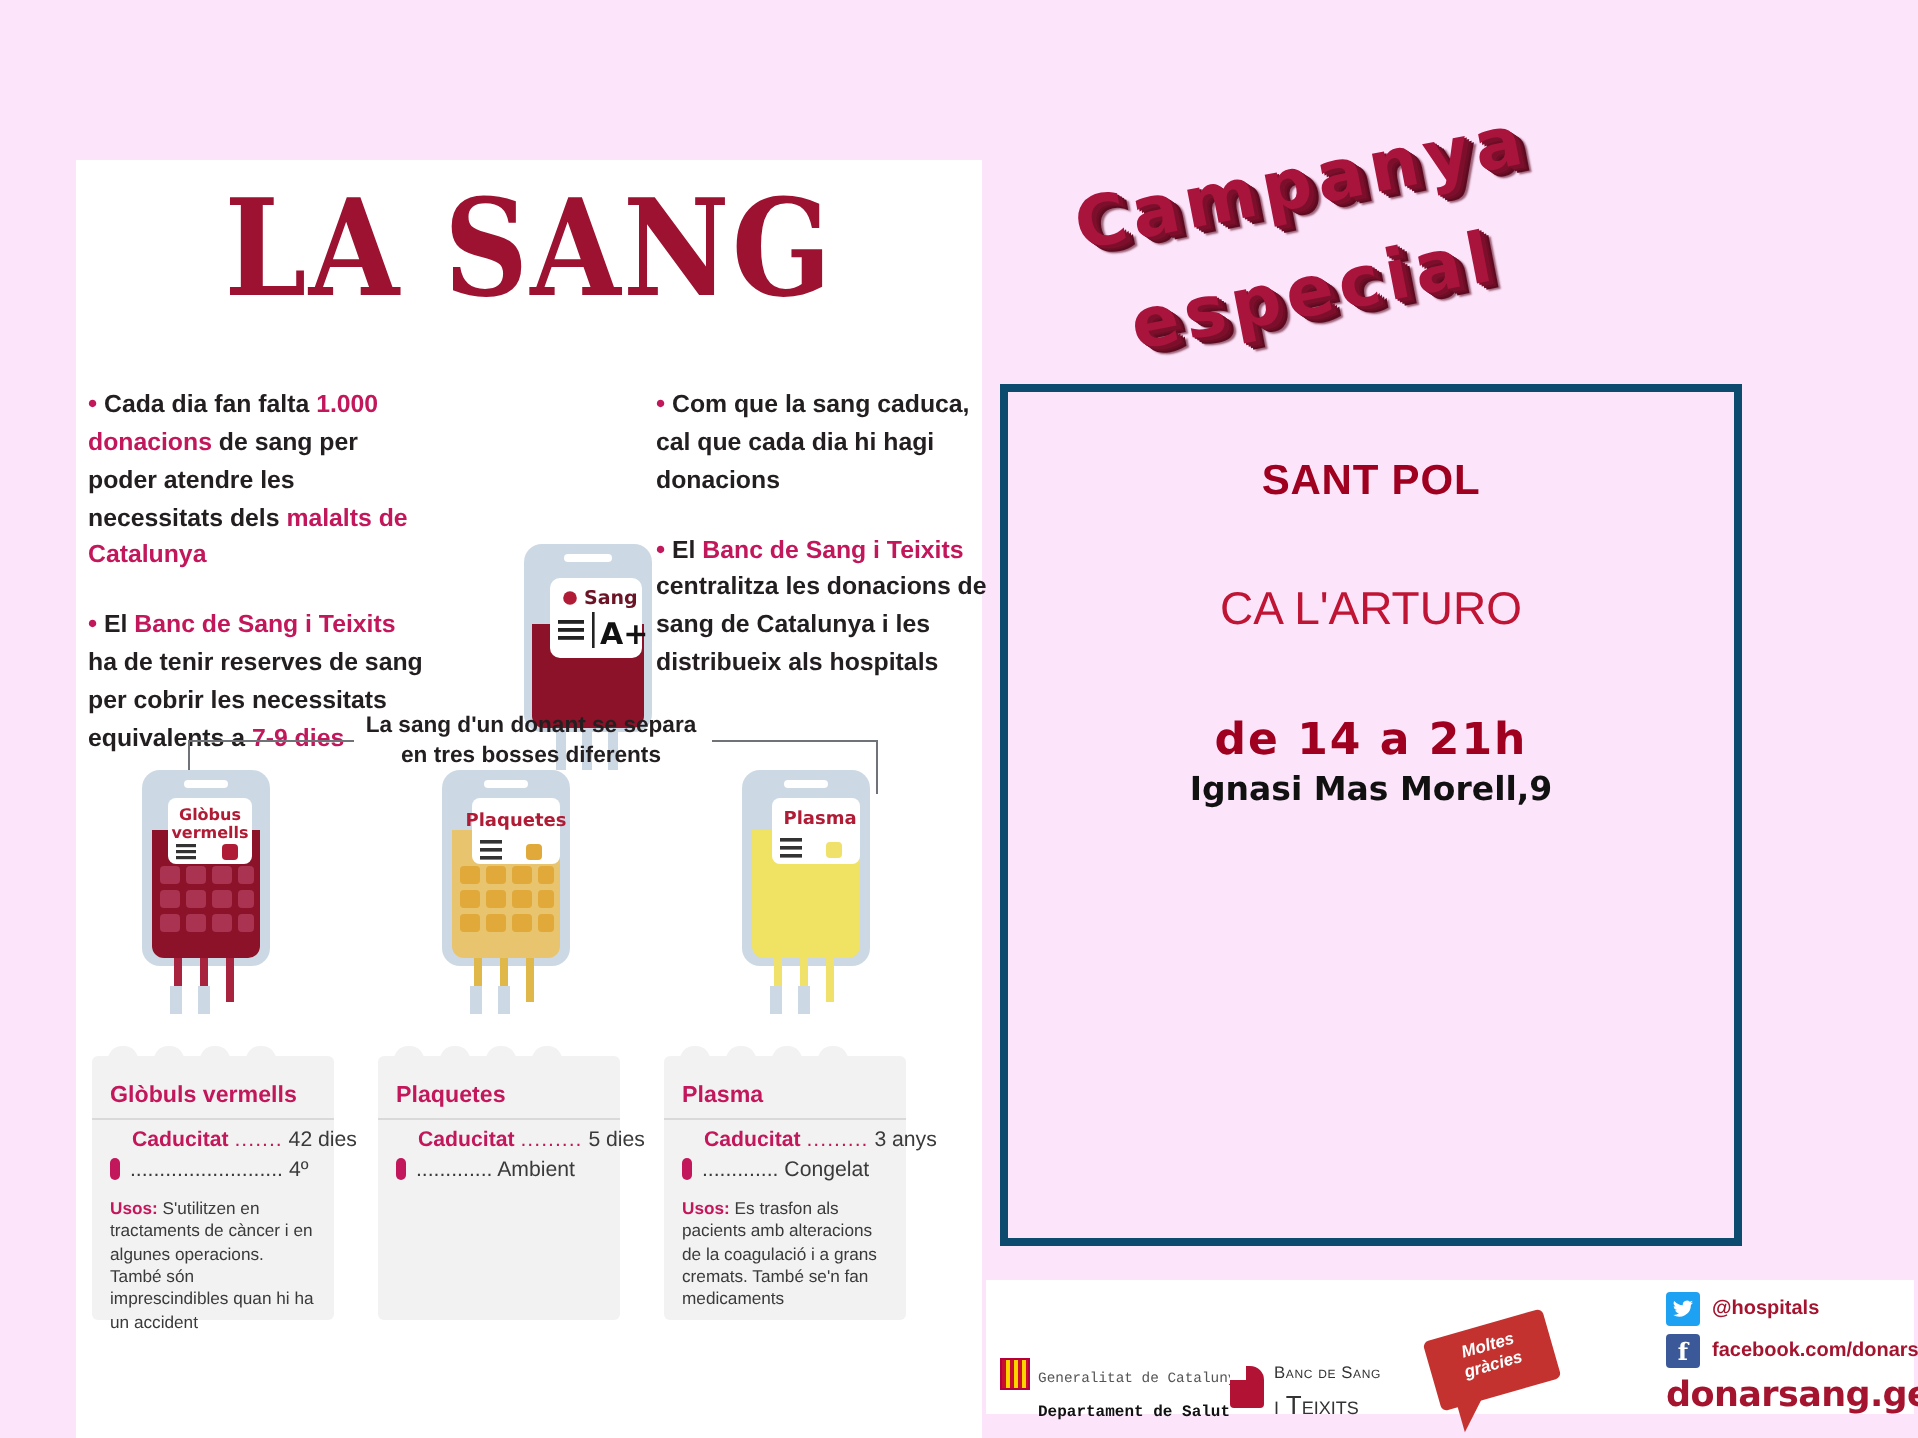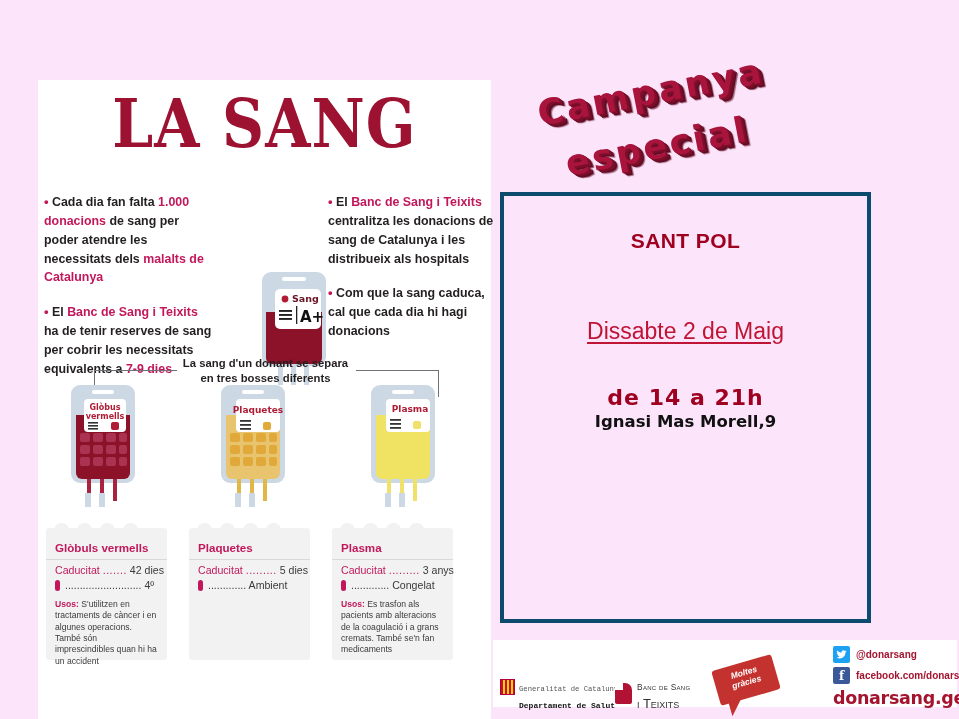--- a/index.html
+++ b/index.html
@@ -95,21 +95,21 @@
   }
   .card h4 {
     margin: 0; padding: 13px 9px 5px 9px;
     font-size: 11.6px; color: #c2185b; font-weight: bold;
     border-bottom: 1px solid #d9d9d9;
   }
   .card .line {
     padding: 4px 9px 0 9px; font-size: 10.6px; color: #3a3a3a;
     white-space: nowrap;
   }
-  .card .line .lab { color: #c2185b; font-weight: normal; }
+  .card .line .lab { color: #c2185b; font-weight: bold; margin-left: 11px; }
   .card .line .dots { color: #c2185b; letter-spacing: .5px; }
   .card .tline { padding: 3px 9px 0 9px; font-size: 10.6px; color: #3a3a3a; white-space: nowrap; }
   .thermo {
     display: inline-block; width: 5px; height: 11px;
     background: #c2185b; border-radius: 3px 3px 3px 3px;
     vertical-align: -2px; margin-right: 2px;
   }
   .card .usos {
     padding: 8px 9px 0 9px; font-size: 8.6px; line-height: 1.32; color: #3a3a3a;
   }
@@ -253,25 +253,25 @@
     </p>
     <p>
       <span class="bullet">•</span>
       <span>El </span><span class="hl">Banc de Sang i Teixits</span><span> ha de tenir reserves de sang per cobrir les necessitats equivalents a </span><span class="hl">7-9 dies</span>
     </p>
   </div>
 
   <div class="intro-col right">
     <p>
       <span class="bullet">•</span>
-      <span>El </span><span class="hl">Banc de Sang i Teixits</span><span> centralitza les donacions de sang de Catalunya i les distribueix als hospitals</span>
+      <span>Com que la sang caduca, cal que cada dia hi hagi donacions</span>
     </p>
     <p>
       <span class="bullet">•</span>
-      <span>Com que la sang caduca, cal que cada dia hi hagi donacions</span>
+      <span>El </span><span class="hl">Banc de Sang i Teixits</span><span> centralitza les donacions de sang de Catalunya i les distribueix als hospitals</span>
     </p>
   </div>
 
   <svg id="bag-main" viewBox="0 0 76 116">
     <rect x="6" y="0" width="64" height="94" rx="9" fill="#ccd9e4"></rect>
     <rect x="26" y="5" width="24" height="4" rx="2" fill="#fff"></rect>
     <path d="M10 40 h56 v46 a6 6 0 0 1 -6 6 H16 a6 6 0 0 1 -6 -6 Z" fill="#8b1228"></path>
     <rect x="22" y="92" width="5" height="21" fill="#ccd9e4"></rect>
     <rect x="35" y="92" width="5" height="21" fill="#ccd9e4"></rect>
     <rect x="48" y="92" width="5" height="21" fill="#ccd9e4"></rect>
@@ -440,21 +440,21 @@
 
 </div>
 
 <div id="wordart">
   <div class="wa-line" id="wa1">Campanya</div>
   <div class="wa-line" id="wa2">especial</div>
 </div>
 
 <div id="info-box">
   <div id="info-town">SANT POL</div>
-  <div id="info-date">Dissabte 2 de Maig</div>
+  <div id="info-place">CA L'ARTURO</div>
   <div id="info-hours">de 14 a 21h</div>
   <div id="info-addr">Ignasi Mas Morell,9</div>
 </div>
 
 <div id="banner">
 
   <div id="gencat">
     <span class="flag"></span>
     <span class="g-txt">
       <span class="g1">Generalitat de Catalunya</span><br>
@@ -475,21 +475,21 @@
     <span>gràcies</span>
   </div>
 
   <div id="social">
     <div class="soc-row">
       <span class="soc-ico tw">
         <svg width="11" height="11" viewBox="0 0 24 24" fill="#fff">
             <path d="M23 4.9a9 9 0 0 1-2.6.7 4.5 4.5 0 0 0 2-2.5 9 9 0 0 1-2.9 1.1A4.5 4.5 0 0 0 11.8 8a12.8 12.8 0 0 1-9.3-4.7 4.5 4.5 0 0 0 1.4 6 4.4 4.4 0 0 1-2-.6 4.5 4.5 0 0 0 3.6 4.5 4.5 4.5 0 0 1-2 .1 4.5 4.5 0 0 0 4.2 3.1A9 9 0 0 1 1 18.4 12.7 12.7 0 0 0 20.6 7.5c.9-.6 1.7-1.5 2.4-2.6z"></path>
           </svg>
       </span>
-      <span class="soc-txt">@donarsang</span>
+      <span class="soc-txt">@hospitals</span>
     </div>
     <div class="soc-row">
       <span class="soc-ico fb">f</span>
       <span class="soc-txt">facebook.com/donarsang</span>
     </div>
     <div id="web">donarsang.gencat.cat</div>
   </div>
 
 </div>
 

